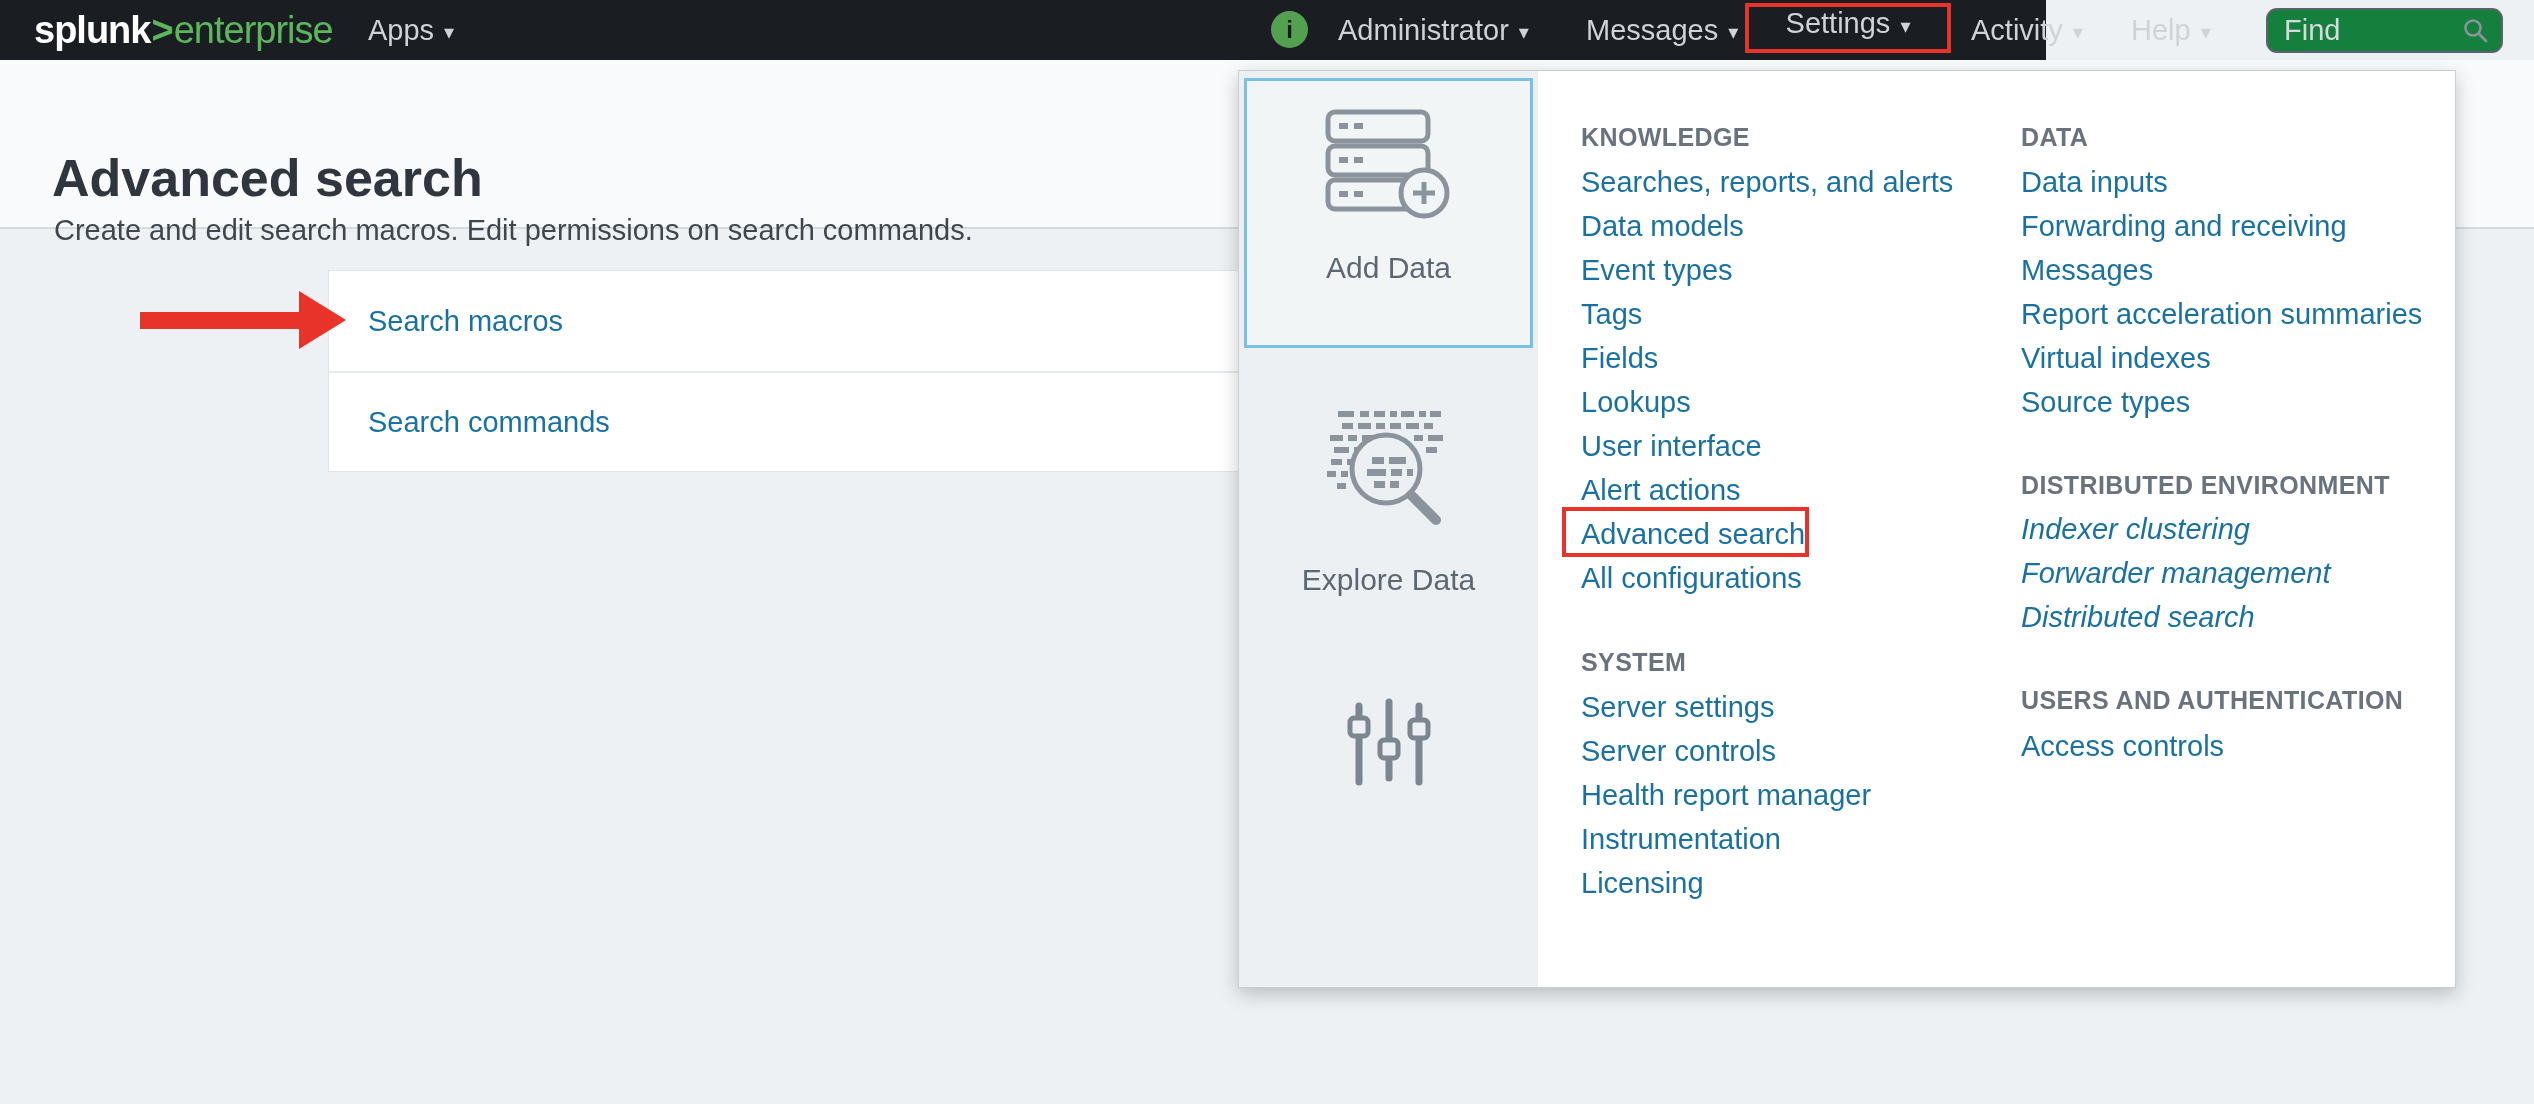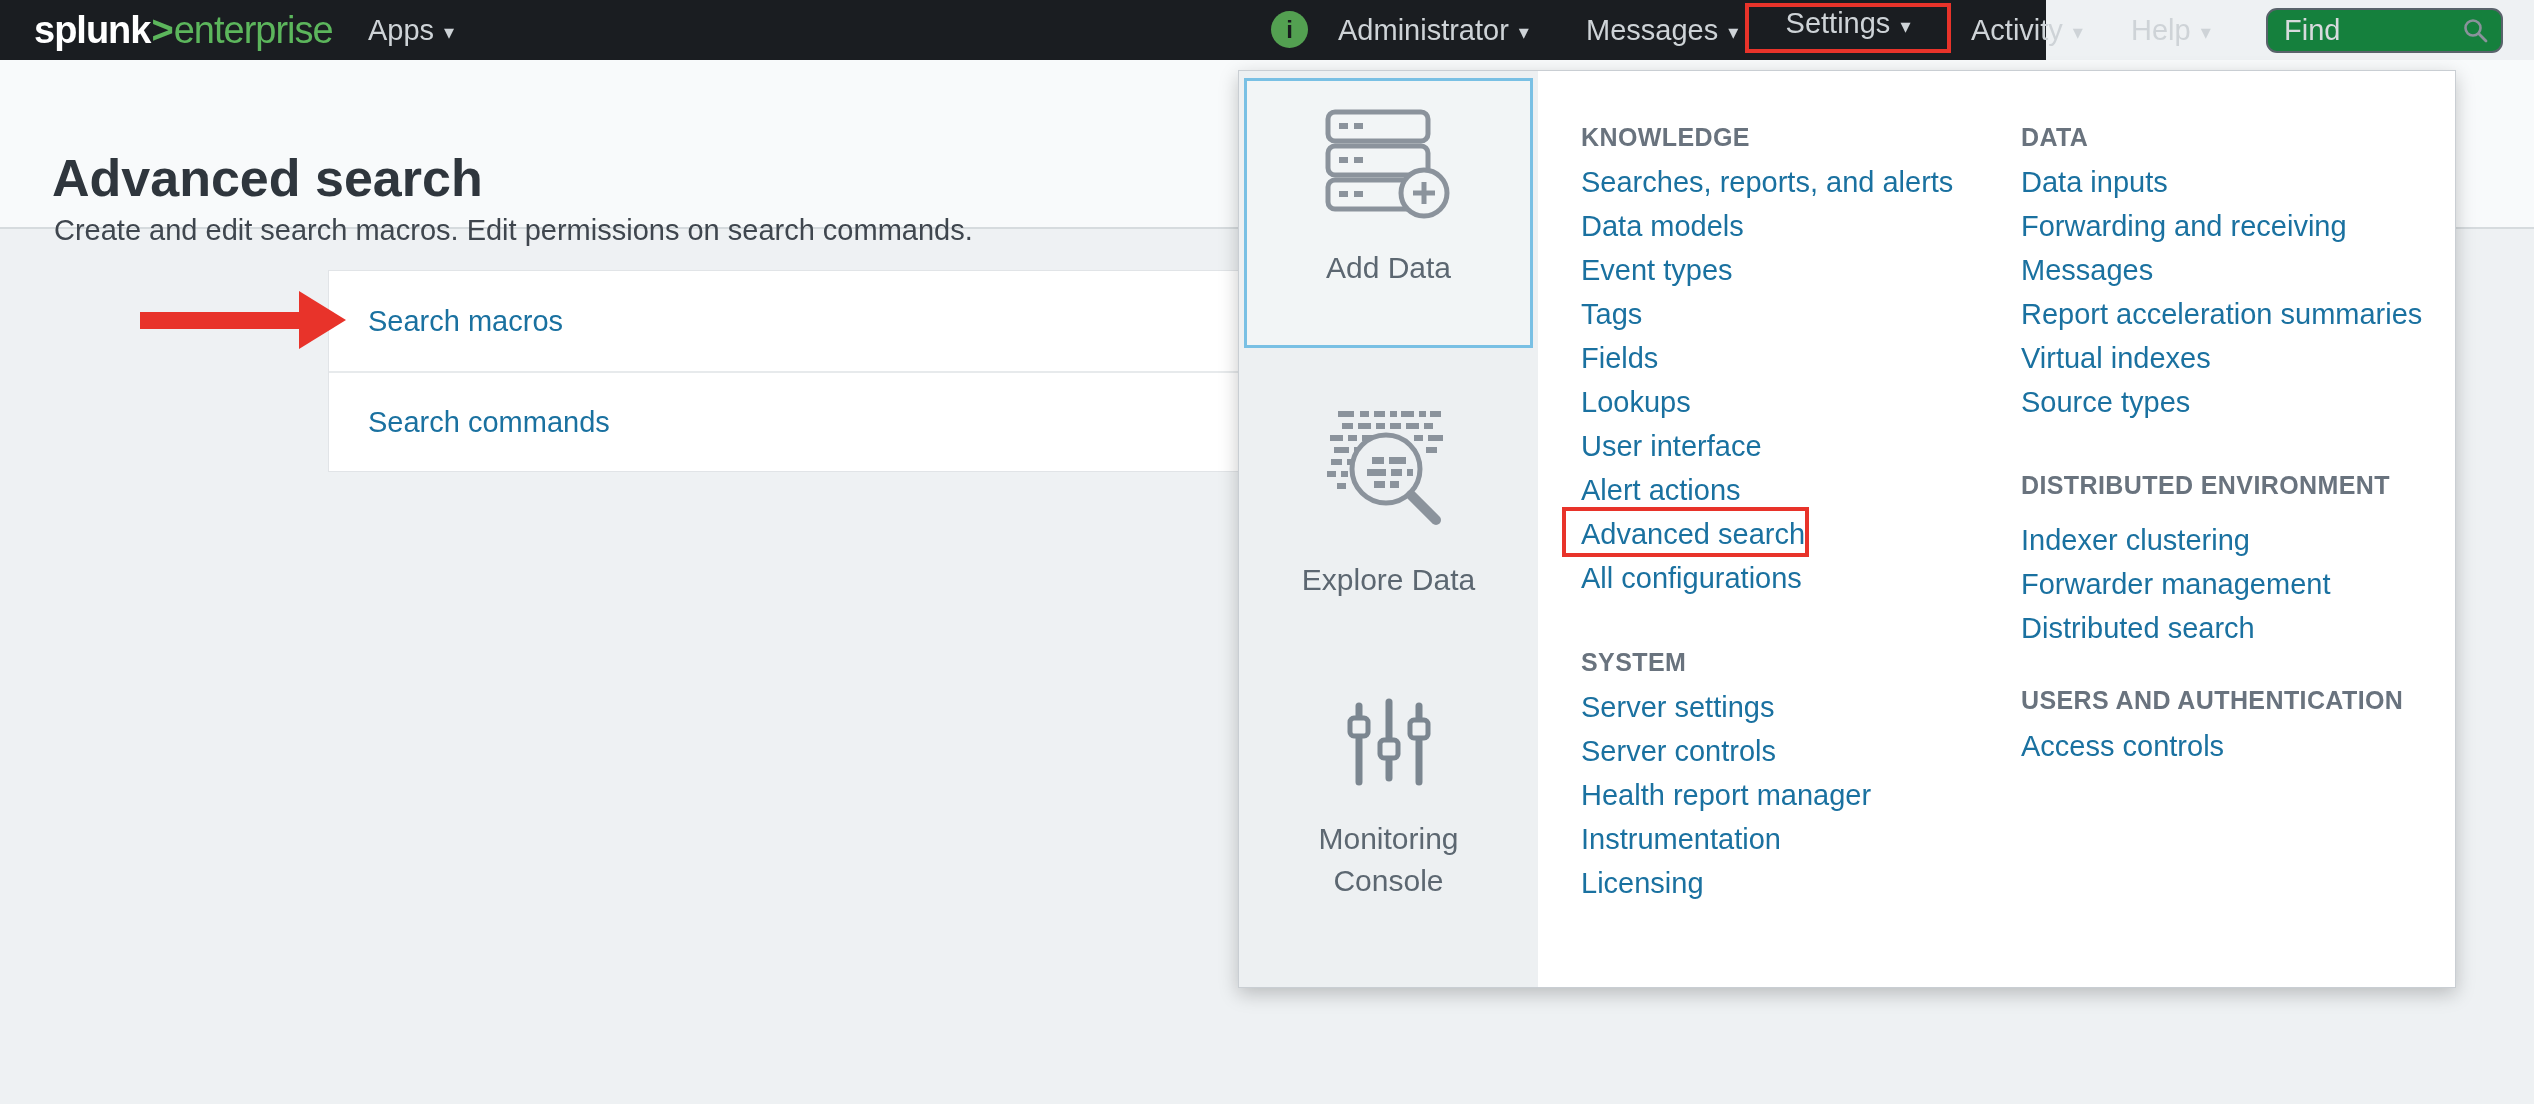--- a/index.html
+++ b/index.html
@@ -68,21 +68,21 @@
   .tile-label{margin-top:28px;font-size:30px;color:#5c6771;text-align:center;line-height:42px;max-width:230px;}
 
   .menu-section{position:absolute;}
   .sec-knowledge{left:342px;top:51px;}
   .sec-system{left:342px;top:576px;}
   .sec-data{left:782px;top:51px;}
   .sec-distributed{left:782px;top:399px;}
   .sec-users{left:782px;top:614px;}
   .menu-header{font-size:25px;font-weight:bold;color:var(--section-gray);letter-spacing:0.4px;line-height:30px;}
   .menu-list{list-style:none;margin-top:8px;}
-  .sec-distributed .menu-list{margin-top:18px;}
+  .sec-distributed .menu-list{margin-top:7px;font-style:italic;}
   .sec-users .menu-list{margin-top:9px;}
   .menu-list li{height:44px;display:flex;align-items:center;}
   .menu-link{color:var(--link-blue);font-size:29px;text-decoration:none;cursor:pointer;white-space:nowrap;}
   #advanced-search-highlight{position:absolute;left:323px;top:436px;width:247px;height:50px;border:4px solid var(--accent-red);pointer-events:none;}
 </style>
 </head>
 <body>
 
 <div id="app">
 
@@ -226,21 +226,20 @@
             <line x1="14" y1="8" x2="14" y2="84"></line>
             <line x1="44" y1="4" x2="44" y2="80"></line>
             <line x1="74" y1="8" x2="74" y2="84"></line>
           </g>
           <g fill="#edf0f2" stroke="#7b8690" stroke-width="5">
             <rect x="5" y="20" width="18" height="18" rx="4"></rect>
             <rect x="35" y="42" width="18" height="18" rx="4"></rect>
             <rect x="65" y="22" width="18" height="18" rx="4"></rect>
           </g>
         </svg>
-        <div class="tile-label">Monitoring Console</div>
       </div>
     </div>
 
     <div class="menu-section sec-knowledge">
       <div class="menu-header">KNOWLEDGE</div>
       <ul class="menu-list">
         <li>
             <a class="menu-link">Searches, reports, and alerts</a>
           </li>
         <li>

